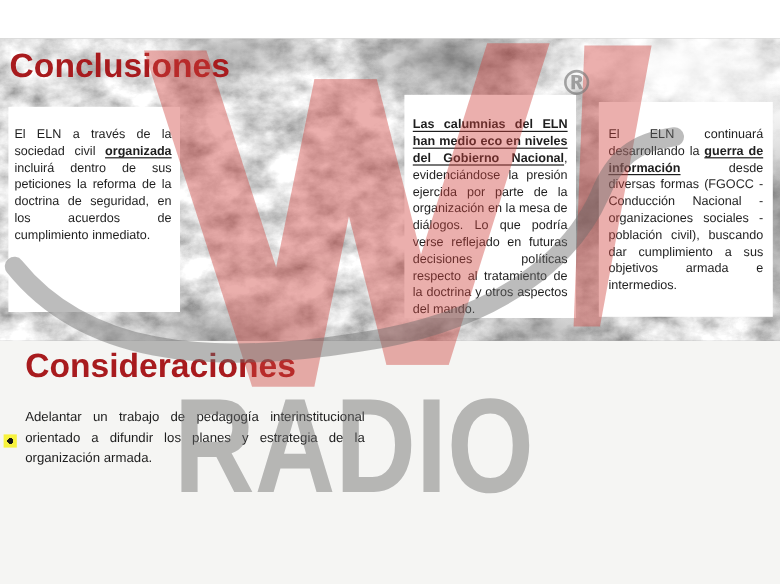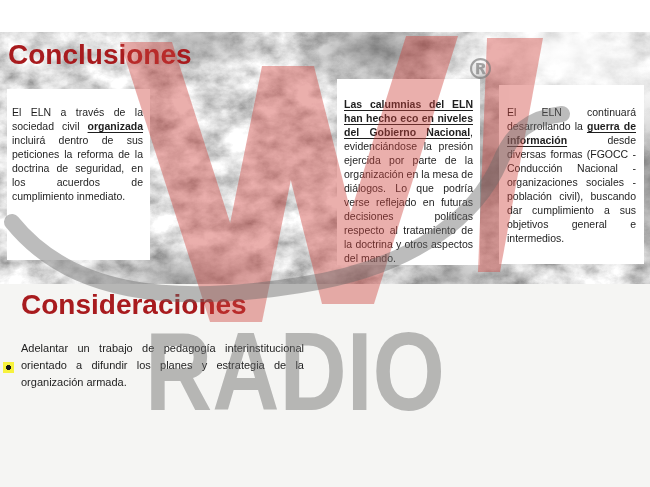--- a/index.html
+++ b/index.html
@@ -113,25 +113,25 @@
   </div>
 
   <div class="title title-top">Conclusiones</div>
 
   <div class="box box1">
     <p class="box-text"><span>El ELN a través de la sociedad civil </span><span class="emph">organizada</span><span> incluirá dentro de sus peticiones la reforma de la doctrina de seguridad, en los acuerdos de cumplimiento inmediato.</span></p>
   </div>
 
 
   <div class="box box3">
-    <p class="box-text"><span class="emph">Las calumnias del ELN han hecho eco en niveles del Gobierno Nacional</span><span>, evidenciándose la presión ejercida por parte de la organización en la mesa de diálogos. Lo que podría verse reflejado en futuras decisiones políticas respecto al tratamiento de la doctrina y otros aspectos del mando.</span></p>
+    <p class="box-text"><span class="emph">Las calumnias del ELN han medio eco en niveles del Gobierno Nacional</span><span>, evidenciándose la presión ejercida por parte de la organización en la mesa de diálogos. Lo que podría verse reflejado en futuras decisiones políticas respecto al tratamiento de la doctrina y otros aspectos del mando.</span></p>
   </div>
 
   <div class="box box4">
-    <p class="box-text"><span>El ELN continuará desarrollando la </span><span class="emph">guerra de información</span><span> desde diversas formas (FGOCC - Conducción Nacional - organizaciones sociales - población civil), buscando dar cumplimiento a sus objetivos general e intermedios.</span></p>
+    <p class="box-text"><span>El ELN continuará desarrollando la </span><span class="emph">guerra de información</span><span> desde diversas formas (FGOCC - Conducción Nacional - organizaciones sociales - población civil), buscando dar cumplimiento a sus objetivos armada e intermedios.</span></p>
   </div>
 
   <div class="title title-mid">Consideraciones</div>
 
   <div class="bullets bullets-left">
     <div class="bullet-item">
       <span class="bullet-marker"></span>
       <p class="bullet-text">Adelantar un trabajo de pedagogía interinstitucional orientado a difundir los planes y estrategia de la organización armada.</p>
     </div>
   </div>

